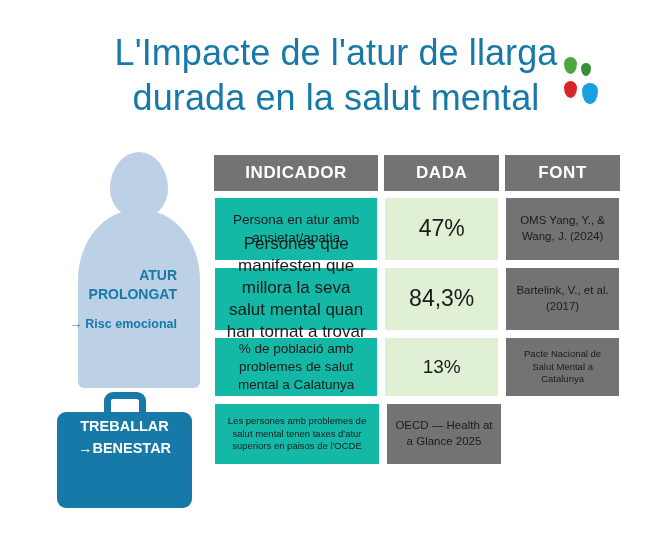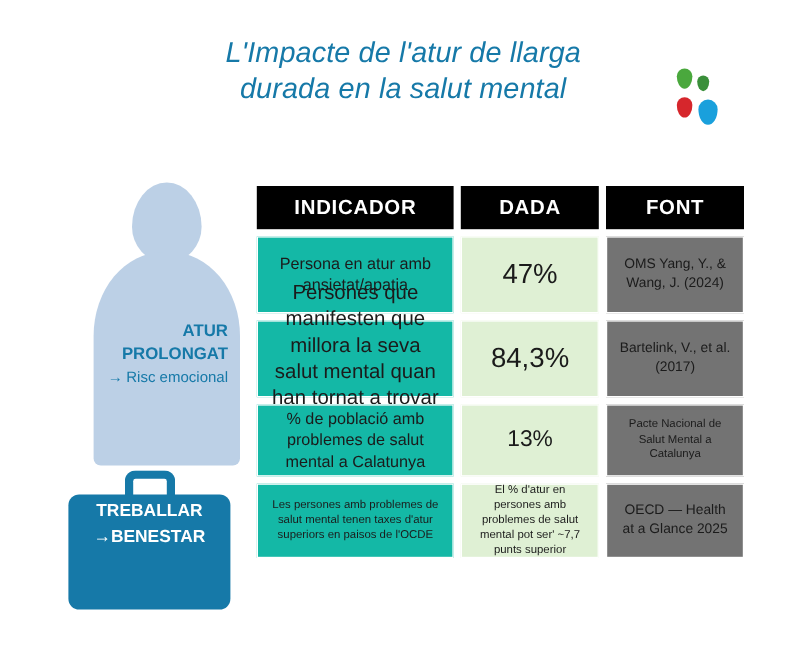--- a/index.html
+++ b/index.html
@@ -17,28 +17,27 @@
 
   
   .title-wrap {
     position: absolute;
     top: 30px;
     left: 0;
     width: 672px;
     text-align: center;
   }
   .title {
-    font-size: 24px;
+    font-size: 36px;
     line-height: 1.25;
     color: #1679a8;
     font-weight: 400;
     letter-spacing: 0.1px;
     padding: 0 40px;
     box-sizing: border-box;
-    font-style: italic;
   }
   .title .l2 { display: inline; }
 
   
   .drops {
     position: absolute;
     right: 62px;
     top: 57px;
     width: 46px;
     height: 50px;
@@ -76,33 +75,33 @@
     position: absolute;
     left: 6px;
     top: 58px;
     width: 122px;
     height: 178px;
     background: #bcd0e6;
     border-radius: 58px 58px 6px 6px / 70px 70px 6px 6px;
   }
   .atur-label {
     position: absolute;
-    left: 60px;
+    left: 47px;
     top: 266px;
     width: 130px;
     text-align: right;
     color: #1679a8;
     font-weight: bold;
     font-size: 14px;
     line-height: 1.35;
   }
   .atur-sub {
-    margin-top: 2px;
+    margin-top: 12px;
     font-size: 12.5px;
-    font-weight: normal;
+    font-weight: bold;
   }
   .atur-sub .arrow { margin-right: 3px; }
 
   
   .briefcase {
     position: absolute;
     left: 57px;
     top: 392px;
     width: 135px;
     height: 118px;
@@ -158,21 +157,21 @@
     align-items: center;
     justify-content: center;
     text-align: center;
     padding: 6px 8px;
   }
   .c1 { width: 166px; }
   .c2 { width: 116px; }
   .c3 { width: 116px; }
 
   .header .cell {
-    background: #000000;
+    background: #737373;
     color: #ffffff;
     font-weight: bold;
     font-size: 17px;
     letter-spacing: 0.6px;
     height: 36px;
   }
 
   .body-row .cell {
     border: 1px solid #ffffff;
   }
@@ -255,17 +254,16 @@
 
 
   <div class="row body-row r4">
     <div class="cell c1 t-lg">% de població amb problemes de salut mental a Calatunya</div>
     <div class="cell c2 t-num-sm">13%</div>
     <div class="cell c3 t-font-sm">Pacte Nacional de Salut Mental a Catalunya</div>
   </div>
 
   <div class="row body-row r5">
     <div class="cell c1 t-sm">Les persones amb problemes de salut mental tenen taxes d'atur superiors en paisos de l'OCDE</div>
-    <div class="cell c2 t-sm">El % d'atur en persones amb problemes de salut mental pot ser' ~7,7 punts superior</div>
     <div class="cell c3 t-font">OECD — Health at a Glance 2025</div>
   </div>
 
 </div>
 
 </body></html>

